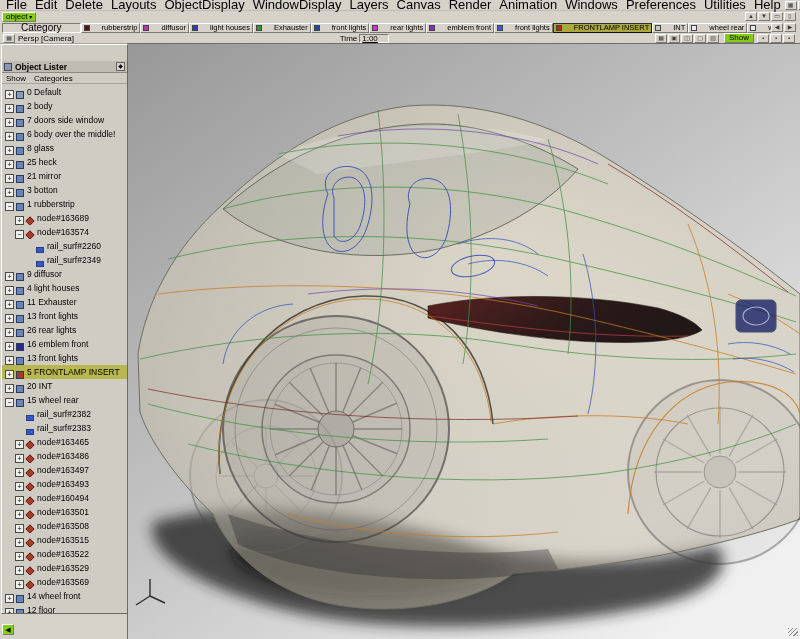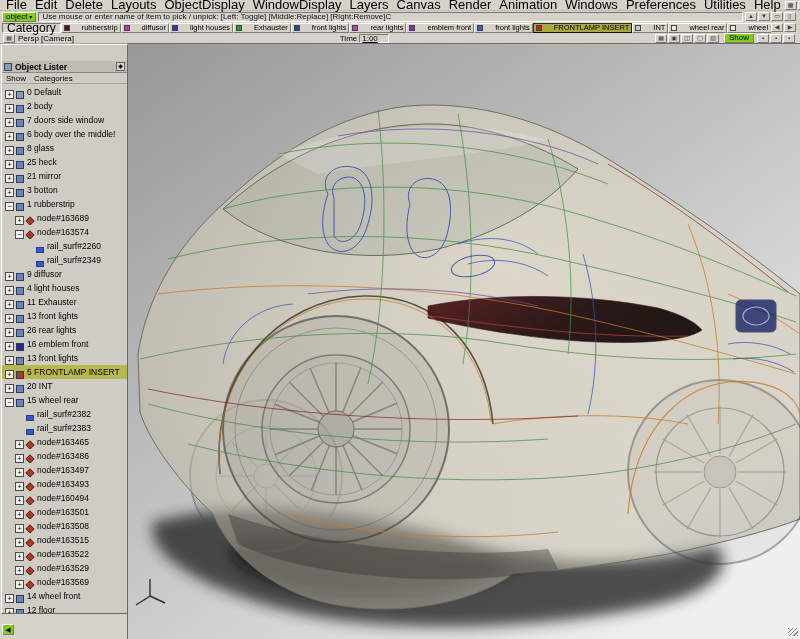--- a/index.html
+++ b/index.html
@@ -10,21 +10,21 @@
   .bar{position:absolute;left:0;right:0;display:flex;align-items:center;}
   #menubar{top:0;height:11px;border-bottom:1px solid #c0bcb4;padding-left:2px;}
   #menu-items{display:flex;align-items:center;height:100%;}
   .menu-item{padding:0 4px;font-size:13px;line-height:10px;white-space:nowrap;cursor:default;}
   .icon-cluster{display:flex;align-items:center;gap:1px;margin-left:auto;padding-right:2px;}
   .mini-btn{width:12px;height:9px;font-size:6px;line-height:7px;text-align:center;color:#3a3a3a;border:1px solid;border-color:#fff #7a7a72 #7a7a72 #fff;background:#d6d2ca;overflow:hidden;}
   #prompt-row{top:11px;height:11px;padding:0 2px;gap:2px;}
   #object-btn{display:flex;align-items:center;gap:2px;height:10px;padding:0 3px;font-size:8px;}
   #prompt-field{flex:1;height:10px;font-size:8px;line-height:8px;padding:0 3px;white-space:nowrap;overflow:hidden;color:#111;}
   #chip-bar{top:22px;height:11px;padding:0 2px;gap:0;}
-  #category-label{height:10px;padding:0 4px;font-size:12px;line-height:8px;display:flex;align-items:center;}
+  #category-label{height:10px;padding:0 18px;font-size:10px;line-height:8px;display:flex;align-items:center;}
   #chip-row{display:flex;align-items:center;height:10px;overflow:hidden;flex:1;}
   .chip{display:flex;align-items:center;gap:12px;height:10px;padding:0 2px;font-size:7.5px;white-space:nowrap;border:1px solid;border-color:#fff #7a7a72 #7a7a72 #fff;background:#d6d2ca;}
   .chip.sel{background:#aaa83e;border-color:#333 #111 #111 #333;}
   .chip .sw{width:6px;height:6px;border:1px solid #444;flex:none;}
   .chip-label{line-height:8px;}
   #view-bar{top:33px;height:11px;padding:0 3px;gap:3px;border-bottom:1px solid #aaa69e;}
   #persp-box{display:flex;align-items:center;gap:3px;font-size:8px;}
   #time-box{display:flex;align-items:center;gap:2px;font-size:8px;}
   #time-value{width:30px;height:9px;font-size:8px;line-height:7px;padding-left:2px;text-decoration:underline;}
   #show-btn{height:10px;padding:0 4px;font-size:8px;line-height:8px;display:flex;align-items:center;}
@@ -78,23 +78,20 @@
       <div class="mini-btn">▨</div>
       <div class="mini-btn">▩</div>
     </div>
 </div>
 
 <div class="bar" id="prompt-row">
   <div class="raised" id="object-btn">
     <span>object</span>
     <span style="font-size:6px;">▾</span>
   </div>
-  <div class="sunken" id="prompt-field">
-    <span>Use mouse or enter name of item to pick / unpick: [Left: Toggle] [Middle:Replace] [Right:Remove]C</span>
-  </div>
   <div class="icon-cluster" id="prompt-icons">
       <div class="mini-btn">▲</div>
       <div class="mini-btn">▼</div>
       <div class="mini-btn">▭</div>
       <div class="mini-btn">▯</div>
     </div>
 </div>
 
 <div class="bar" id="chip-bar">
   <div class="sunken" id="category-label">Category</div>

